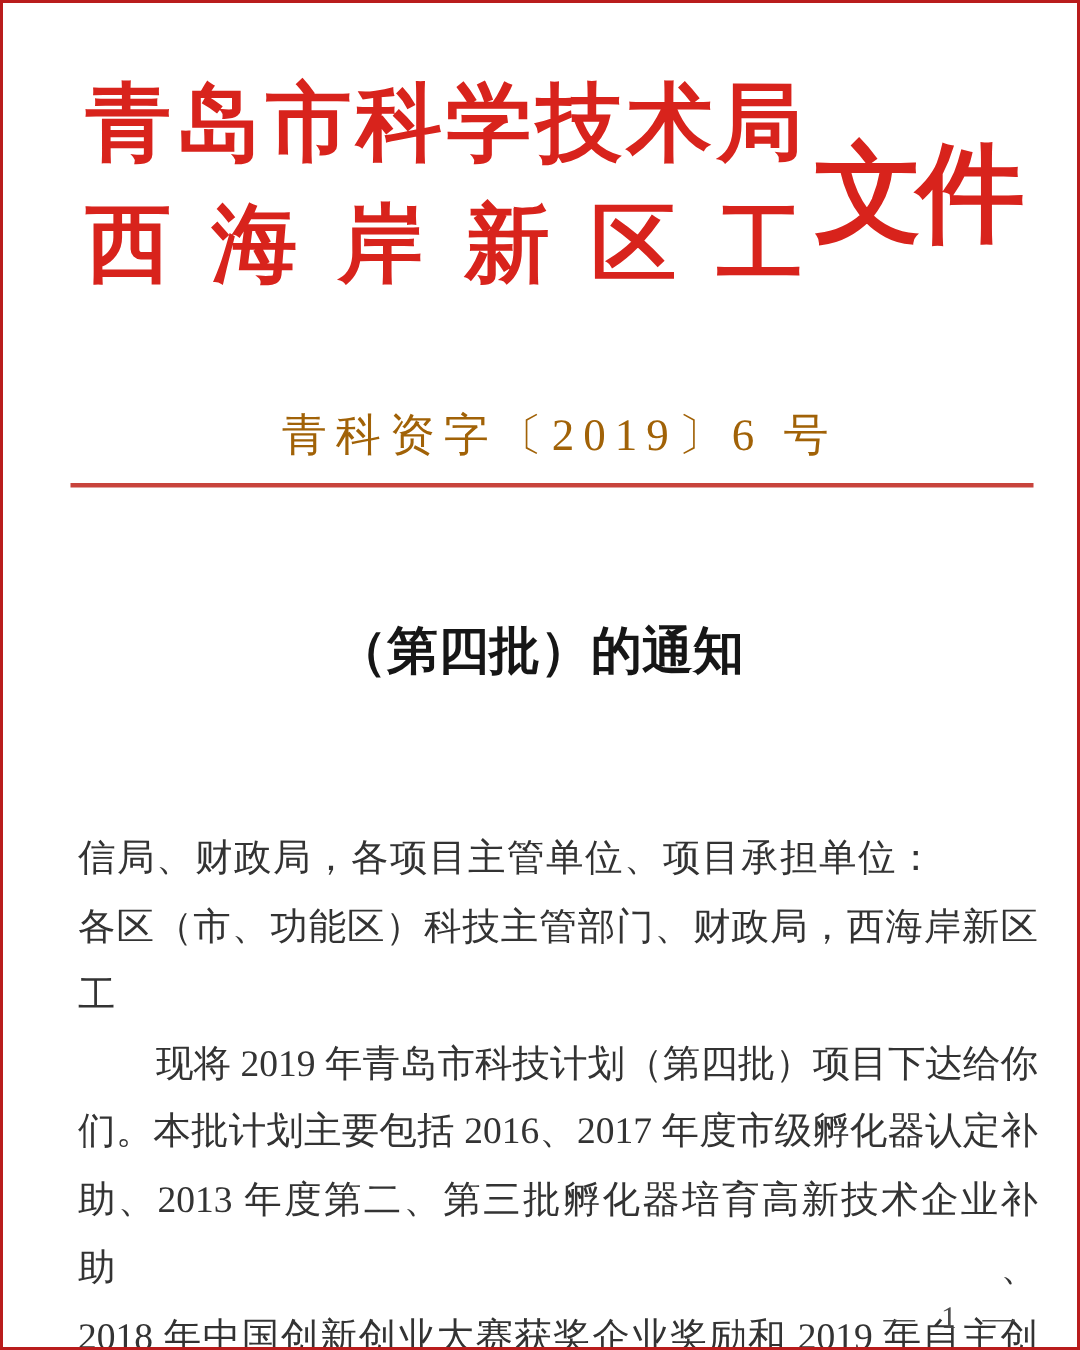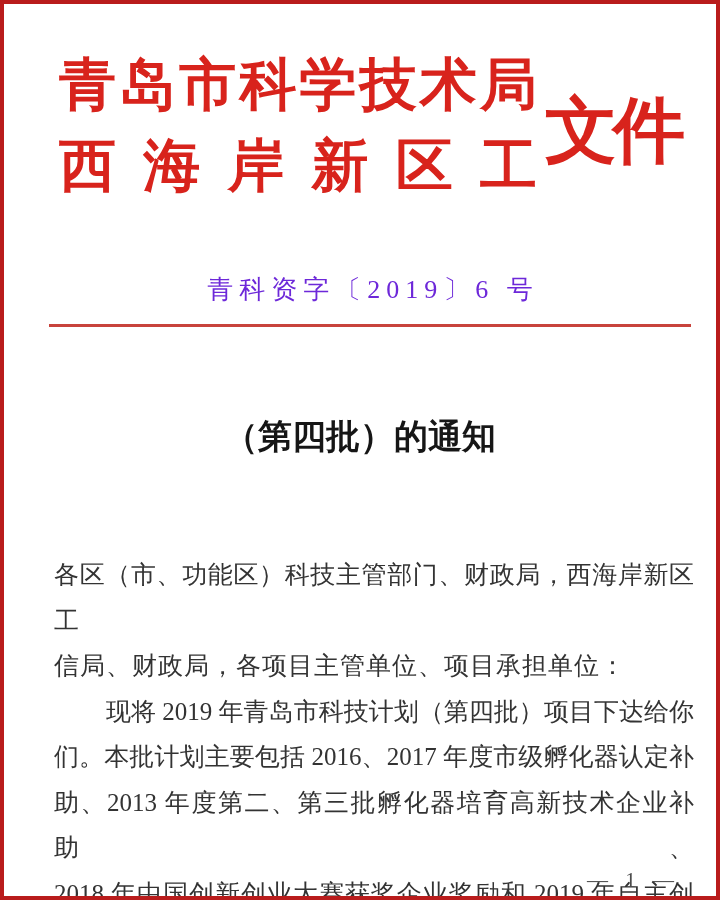--- a/index.html
+++ b/index.html
@@ -3,21 +3,21 @@
 <meta charset="utf-8">
 <style>
   * { margin: 0; padding: 0; box-sizing: border-box; }
   html, body { background: #ffffff; }
   .page {
     position: relative;
     width: 720px;
     height: 900px;
     margin: 0 auto;
     background: #ffffff;
-    border: 4px solid #b91c1c;
+    border: 2px solid #b91c1c;
     overflow: hidden;
     font-family: "Liberation Serif", "DejaVu Serif", serif;
   }
   
   .letterhead {
     position: absolute;
     top: 40px; left: 55px;
     width: 478px;
     color: #d8231c;
     font-weight: bold;
@@ -39,23 +39,23 @@
     line-height: 130px;
     letter-spacing: -4px;
     white-space: nowrap;
   }
   
   .doc-number {
     position: absolute;
     top: 268px; left: 0;
     width: 100%;
     text-align: center;
-    font-size: 26px;
+    font-size: 30px;
     letter-spacing: 6px;
-    color: #6d28d9;
+    color: #a16207;
     padding-left: 26px;
   }
   
   .red-divider {
     position: absolute;
     top: 320px; left: 45px;
     width: 642px;
     height: 3px;
     background: #c8433c;
   }
@@ -116,22 +116,22 @@
 
   <div class="doc-number">青科资字〔2019〕6 号</div>
 
   <div class="red-divider"></div>
 
   <div class="doc-title">
     <div>（第四批）的通知</div>
   </div>
 
   <div class="doc-body">
+    <div class="body-line">信局、财政局，各项目主管单位、项目承担单位：</div>
     <div class="body-line fill">各区（市、功能区）科技主管部门、财政局，西海岸新区工</div>
-    <div class="body-line">信局、财政局，各项目主管单位、项目承担单位：</div>
     <div class="body-line fill indent">现将 2019 年青岛市科技计划（第四批）项目下达给你</div>
     <div class="body-line fill">们。本批计划主要包括 2016、2017 年度市级孵化器认定补</div>
     <div class="body-line fill">助、2013 年度第二、第三批孵化器培育高新技术企业补助、</div>
     <div class="body-line fill">2018 年中国创新创业大赛获奖企业奖励和 2019 年自主创新</div>
 
   </div>
 
   <div class="page-number">— 1 —</div>
 
 </div>

